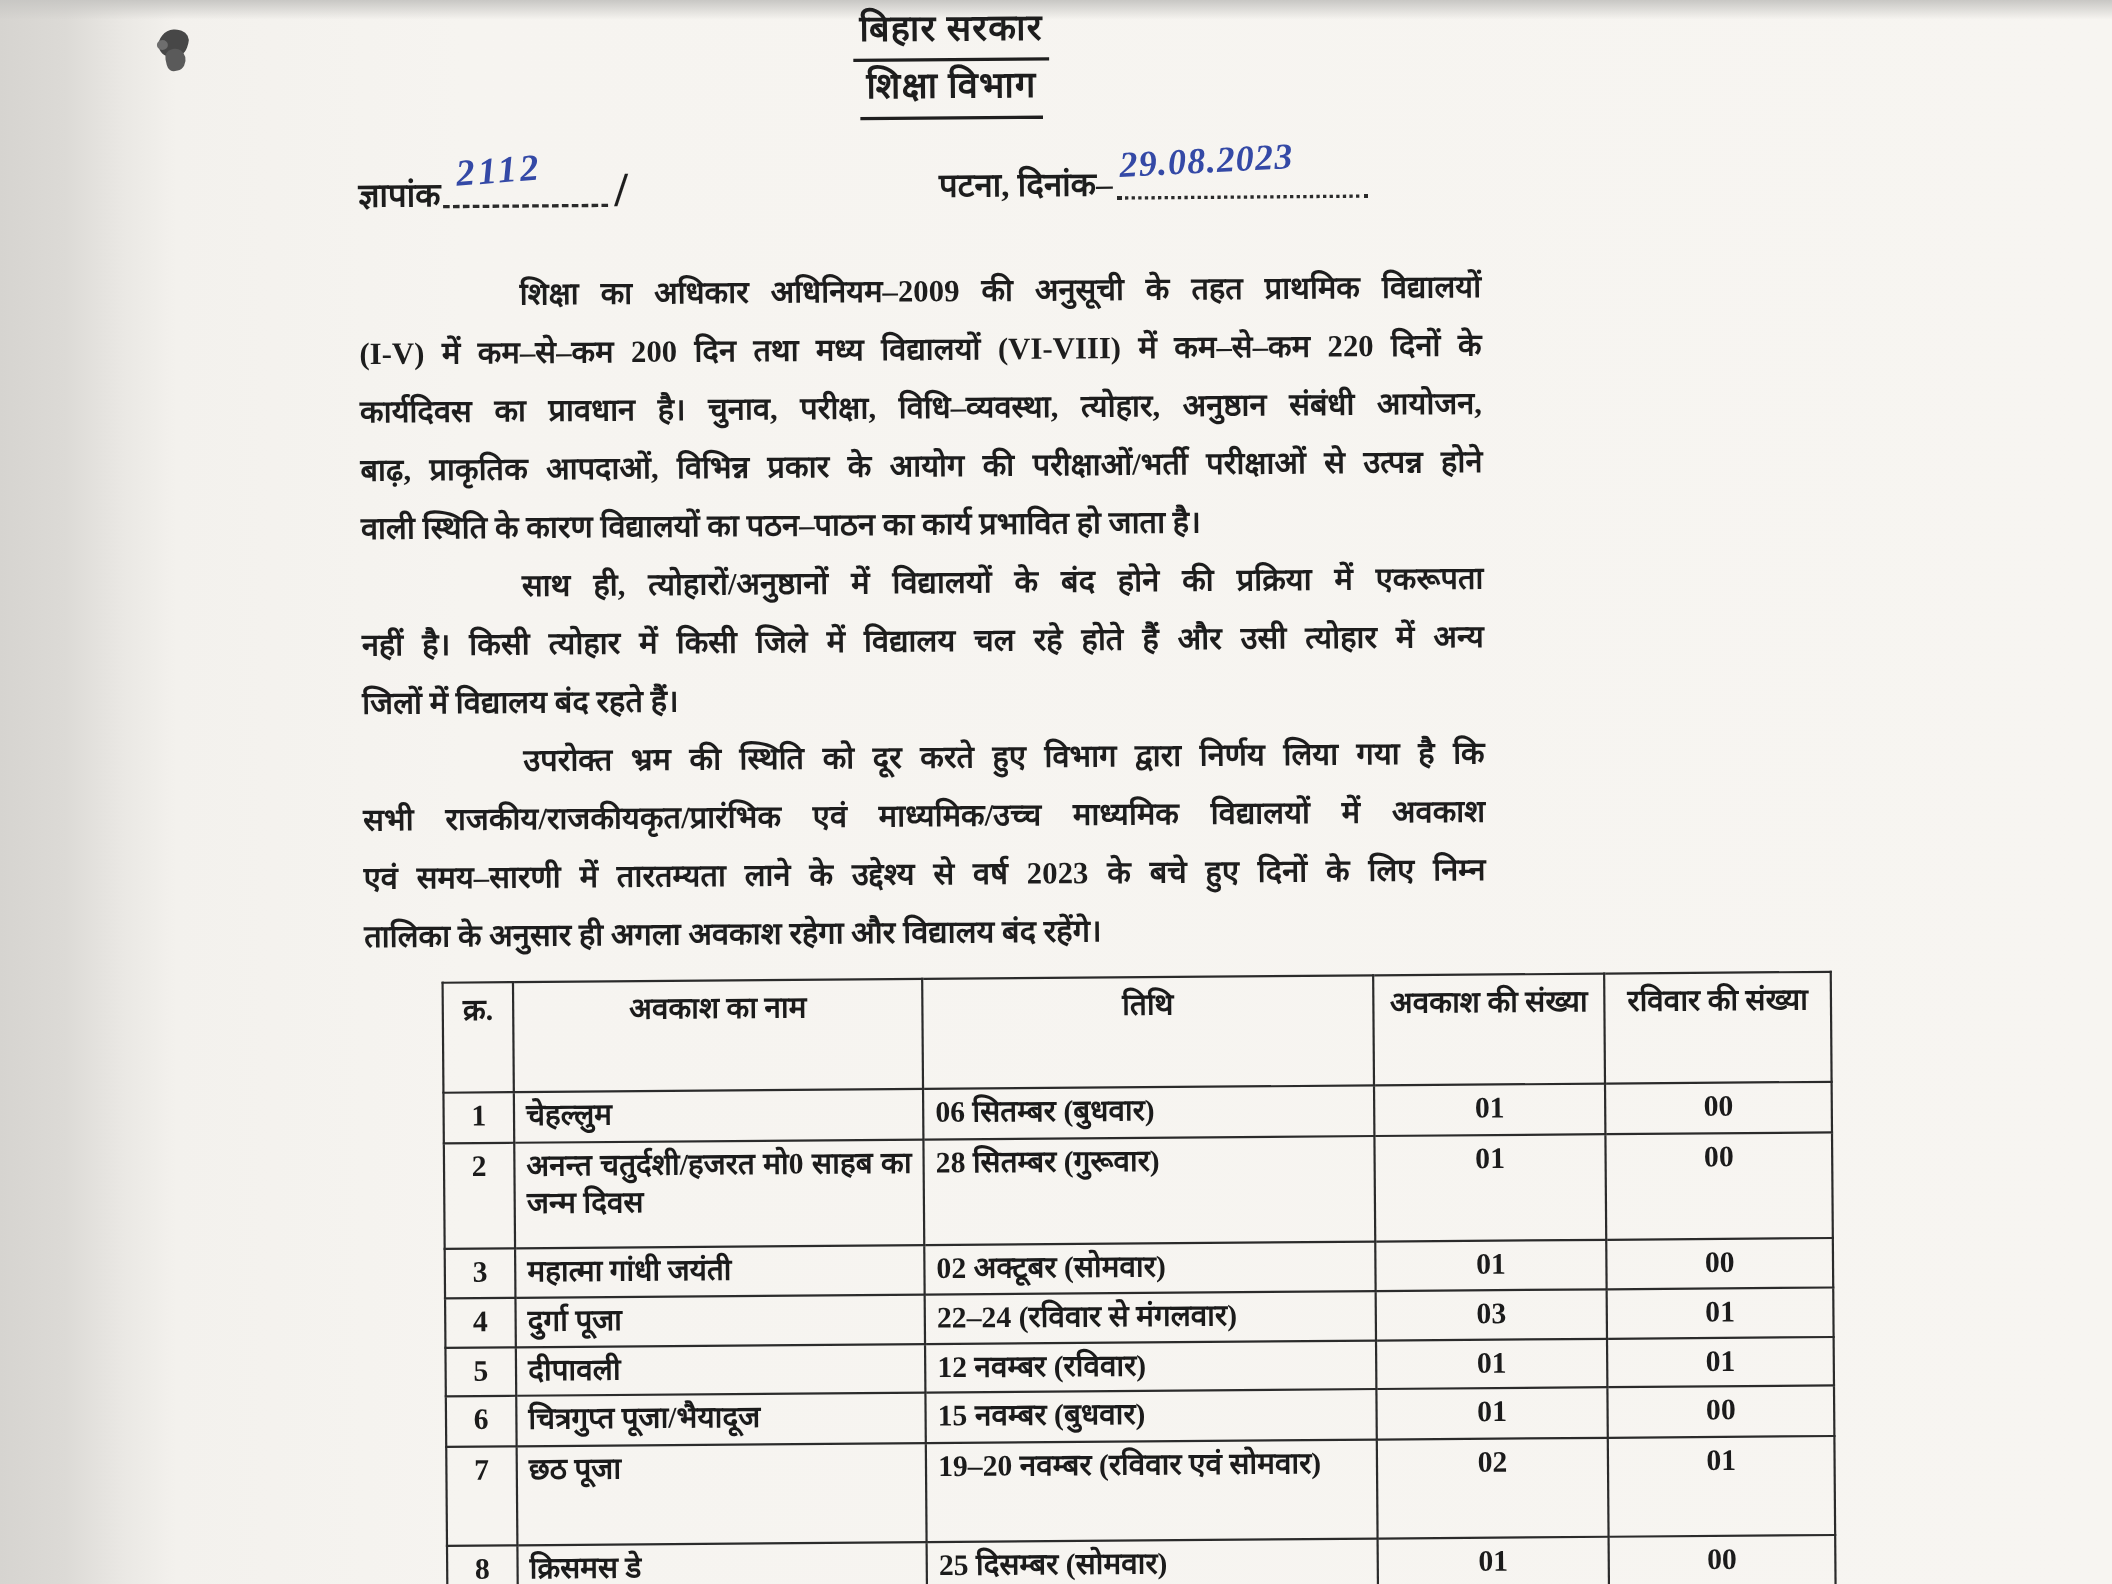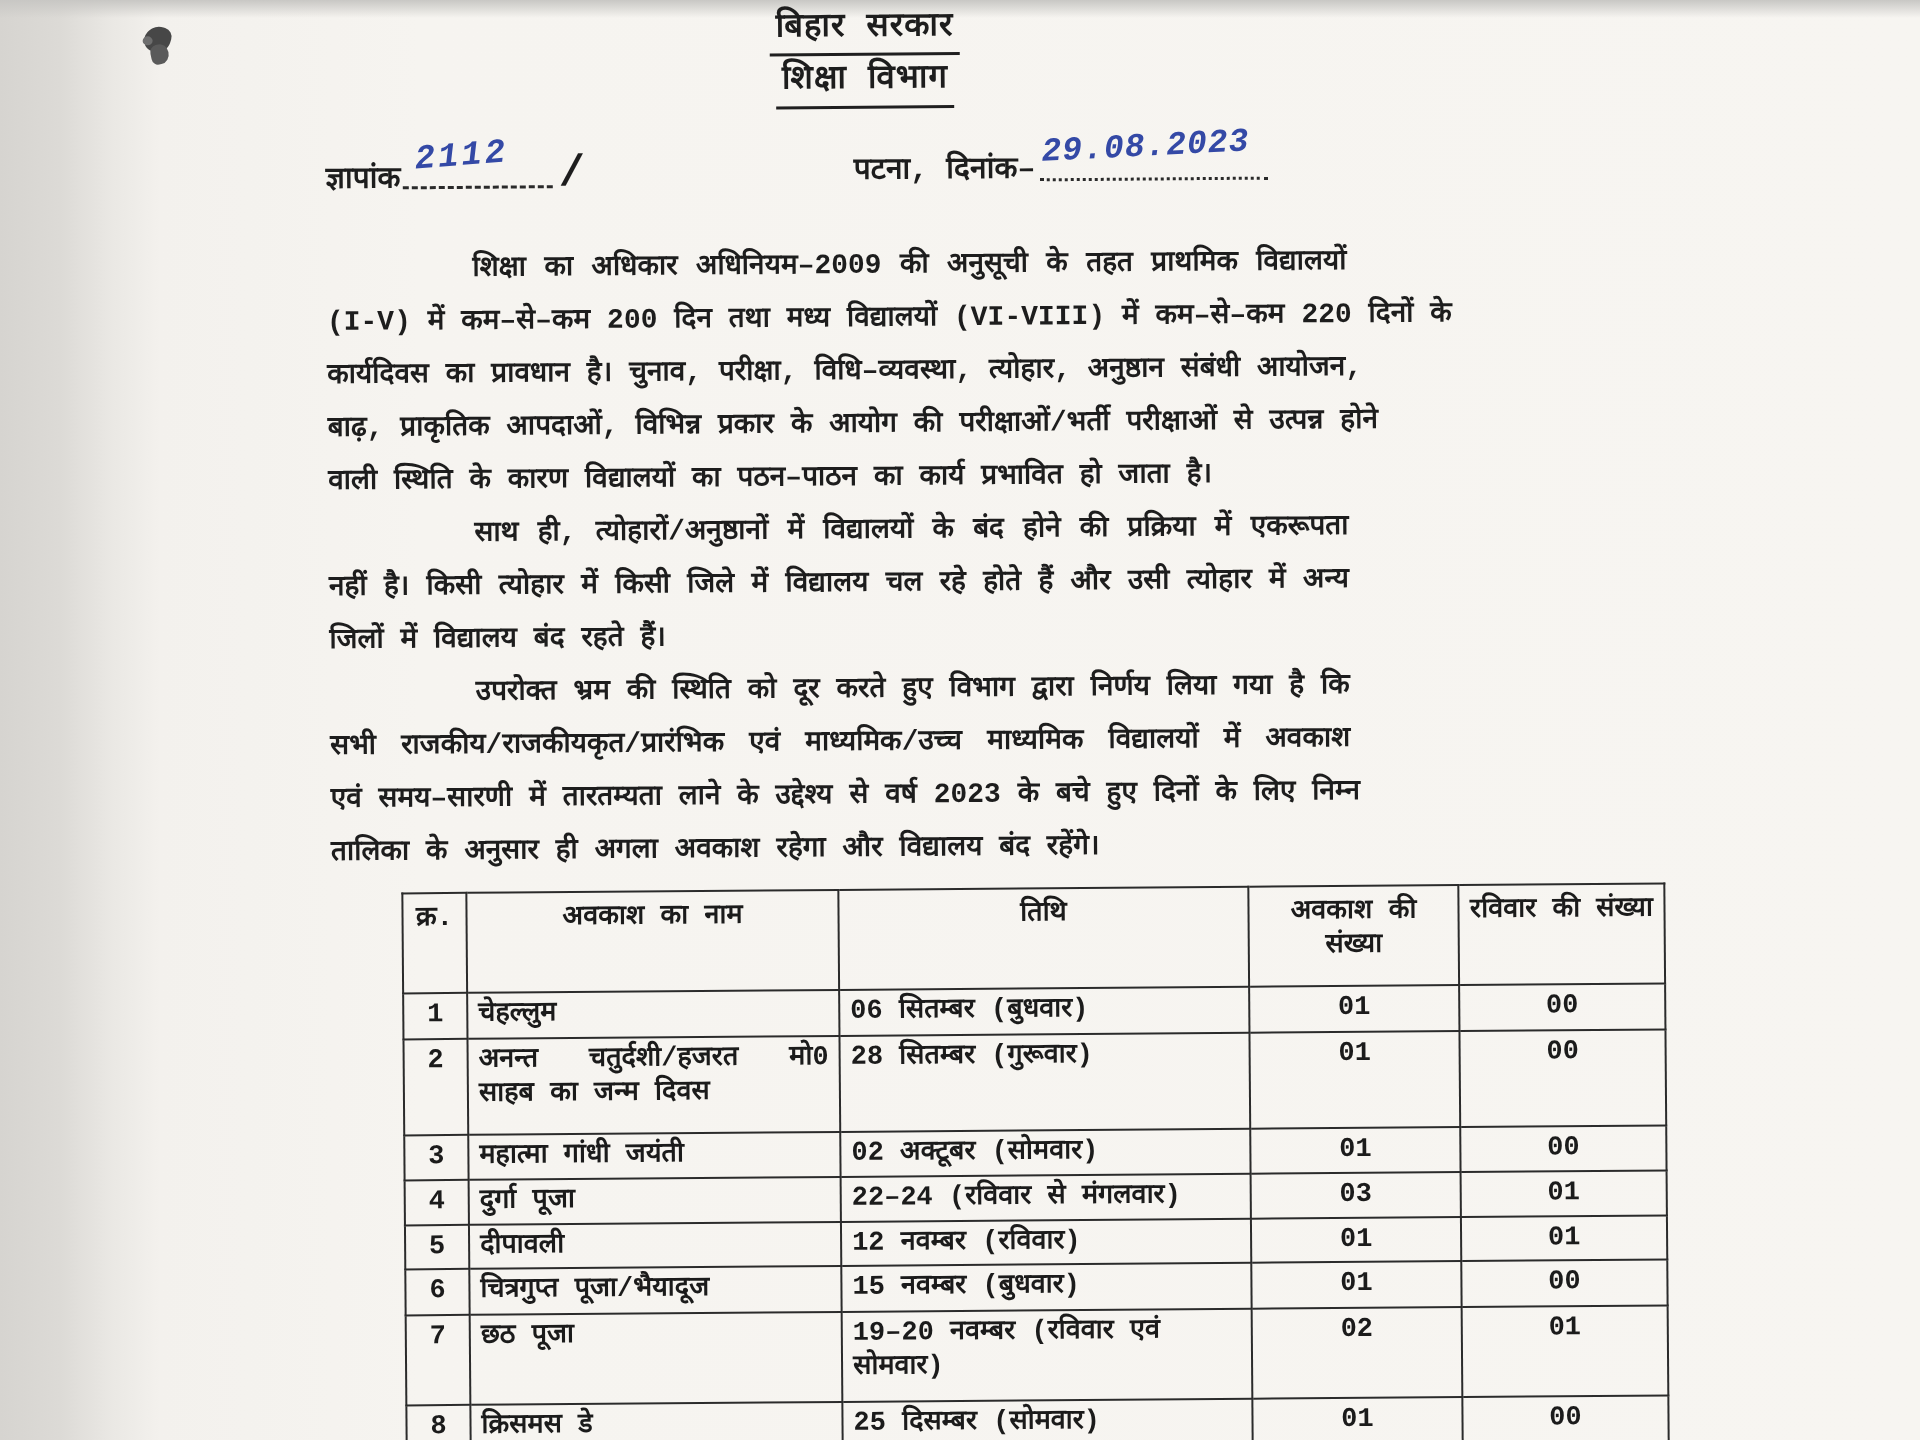--- a/index.html
+++ b/index.html
@@ -1,19 +1,19 @@
 <!DOCTYPE html>
 <html><head>
 <meta charset="utf-8">
 <style>
   html,body{margin:0;padding:0;background:#e9e8e5;}
   .page{
     position:relative;width:1920px;height:1440px;overflow:hidden;
     background:linear-gradient(90deg,#d6d4d0 0px,#dcdad6 60px,#eae8e4 112px,#f3f1ed 160px,#f6f4f0 420px,#f7f5f1 100%);
-    font-family:Liberation Mono, monospace;
+    font-family:Liberation Serif, serif;
     color:#1d1d1d;
   }
   .page::before{
     content:"";position:absolute;left:0;top:0;right:0;height:18px;
     background:linear-gradient(180deg,#c8c7c4 0px,rgba(200,199,196,0) 18px);
     pointer-events:none;
   }
   .content{position:absolute;inset:0;transform:rotate(-0.45deg);transform-origin:960px 720px;}
 
   

